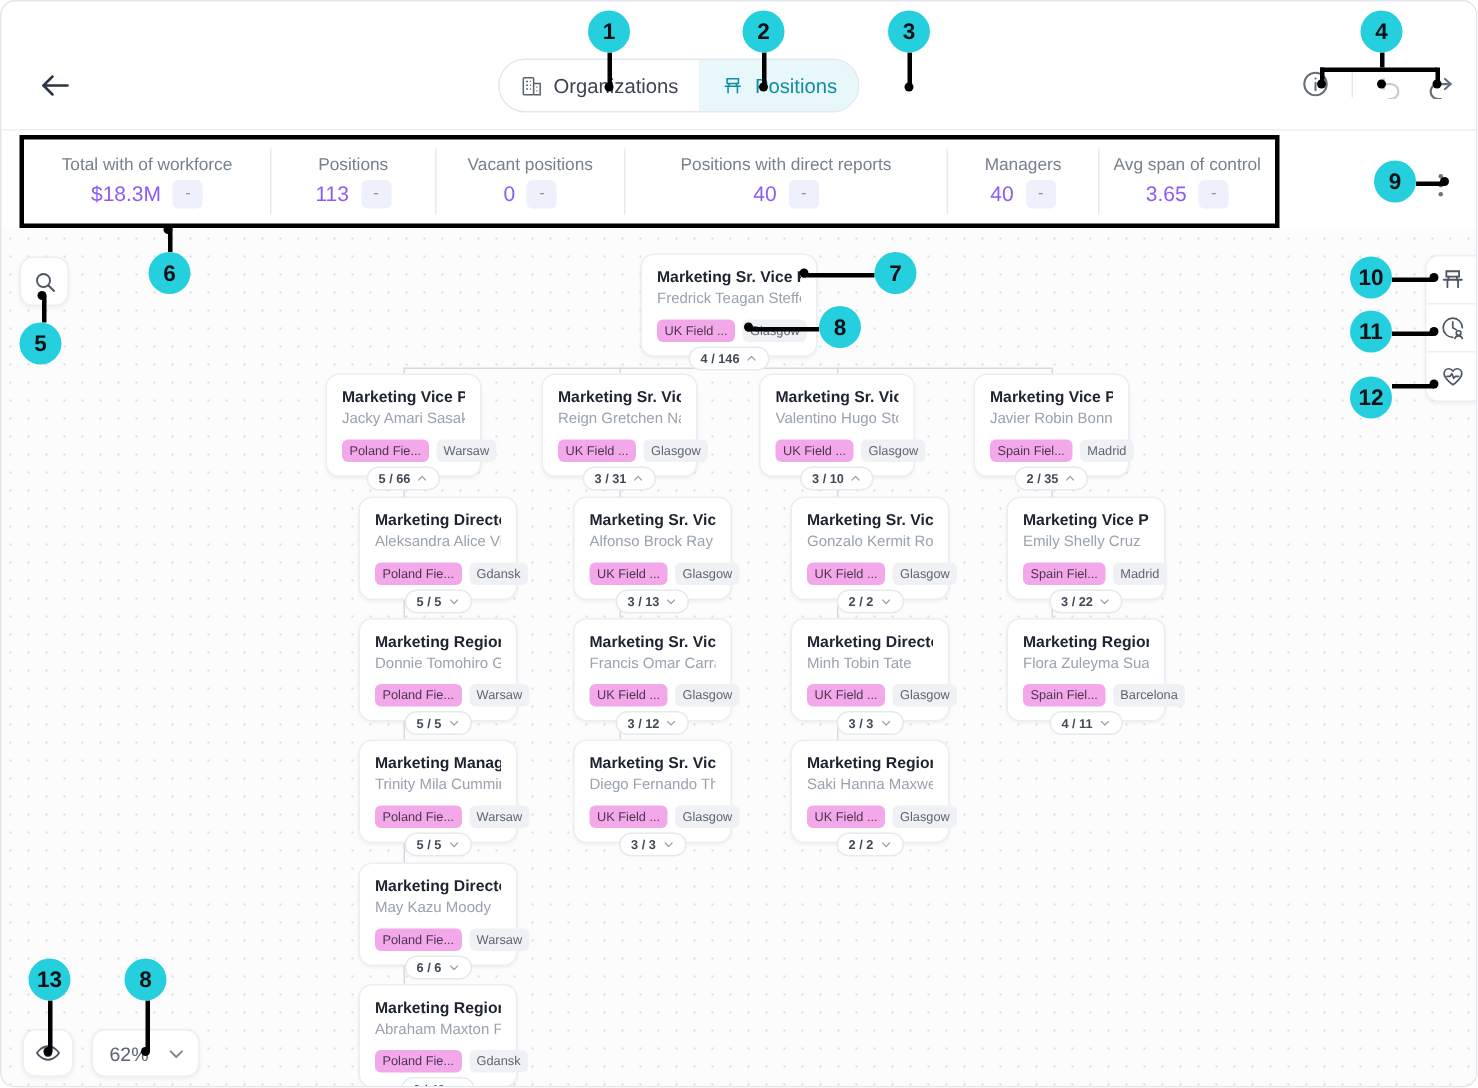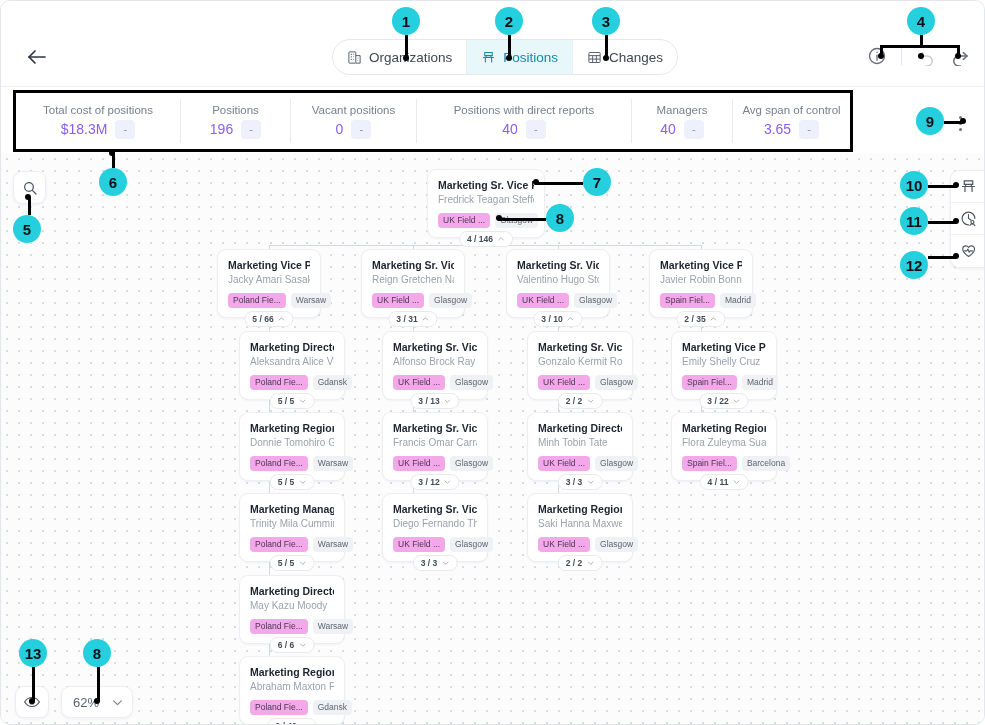--- a/index.html
+++ b/index.html
@@ -255,29 +255,20 @@
       <div class="seg-item active">
         <span class="ic">
           <svg width="15" height="15" viewBox="0 0 24 24" fill="none" stroke="currentColor" stroke-width="1.7" stroke-linecap="round">
               <path d="M6 4h12v5H6z"></path>
               <path d="M4 12h16"></path>
               <path d="M7 12v7M17 12v7"></path>
               <path d="M8 9v3M16 9v3"></path>
             </svg>
         </span>
         <span>Positions</span>
-      </div>
-      <div class="seg-item">
-        <span class="ic">
-          <svg width="15" height="15" viewBox="0 0 24 24" fill="none" stroke="currentColor" stroke-width="1.6">
-              <rect x="3" y="4" width="18" height="16" rx="1.5"></rect>
-              <path d="M3 9h18M3 14.5h18M9 9v11M15 9v11"></path>
-            </svg>
-        </span>
-        <span>Changes</span>
       </div>
     </div>
 
     <div class="topicons">
       <span class="tic">
         <svg viewBox="0 0 24 24" fill="none" stroke="currentColor" stroke-width="1.6">
             <circle cx="12" cy="12" r="9"></circle>
             <path d="M12 11v6" stroke-linecap="round"></path>
             <circle cx="12" cy="7.6" r=".9" fill="currentColor" stroke="none"></circle>
           </svg>
@@ -293,30 +284,30 @@
         <svg viewBox="0 0 24 24" fill="none" stroke="currentColor" stroke-width="1.8" stroke-linecap="round" stroke-linejoin="round">
             <polyline points="16,8 20.5,12 16,16"></polyline>
             <path d="M20.5 12h-10a6 6 0 0 0 0 12h2"></path>
           </svg>
       </span>
     </div>
   </div>
 
   <div class="stats" id="stats-bar">
       <div class="stat" style="width: 165px;">
-        <div class="stat-label">Total cost of positions</div>
+        <div class="stat-label">Total with of workforce</div>
         <div class="stat-row">
           <span class="stat-val">$18.3M</span>
           <span class="stat-delta">-</span>
         </div>
       </div>
       <div class="stat" style="width: 110px;">
         <div class="stat-label">Positions</div>
         <div class="stat-row">
-          <span class="stat-val">196</span>
+          <span class="stat-val">113</span>
           <span class="stat-delta">-</span>
         </div>
       </div>
       <div class="stat" style="width: 126px;">
         <div class="stat-label">Vacant positions</div>
         <div class="stat-row">
           <span class="stat-val">0</span>
           <span class="stat-delta">-</span>
         </div>
       </div>

